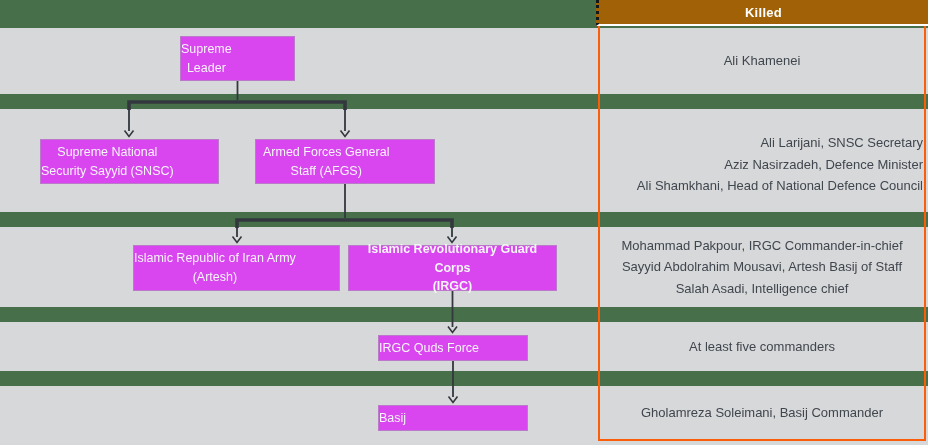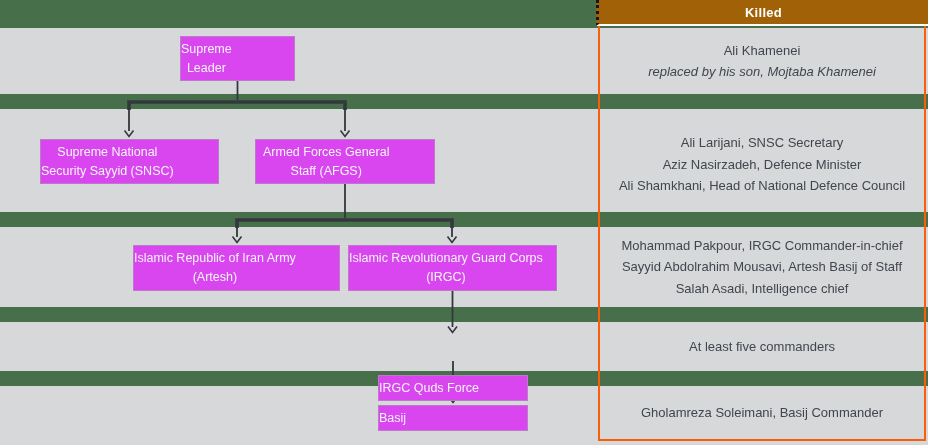--- a/index.html
+++ b/index.html
@@ -27,22 +27,22 @@
     color:#F4F5F6;
     display:flex;align-items:center;justify-content:flex-start;
     text-align:center;
     font-size:12.5px;line-height:1.5;
     white-space:pre-line;
   }
   .node-supreme{left:180px;top:36px;width:115px;height:45px;}
   .node-snsc{left:40px;top:139px;width:179px;height:45px;}
   .node-afgs{left:255px;top:139px;width:180px;height:45px;padding-left:7px;}
   .node-artesh{left:133px;top:245px;width:207px;height:46px;}
-  .node-irgc{left:348px;top:245px;width:209px;height:46px;}
-  .node-quds{left:378px;top:335px;width:150px;height:26px;margin-top:40px;}
+  .node-irgc{left:348px;top:245px;width:209px;height:46px;font-weight:bold;}
+  .node-quds{left:378px;top:335px;width:150px;height:26px;}
   .node-basij{left:378px;top:405px;width:150px;height:26px;}
 
   .killed-header{
     position:absolute;z-index:4;
     left:596px;top:0;width:332px;height:26px;
     box-sizing:border-box;
     background:#a16207;
     border-left:3px dotted #15181B;
     border-bottom:2px solid #ffffff;
     color:#ffffff;
@@ -58,21 +58,21 @@
   }
   .killed-cell{
     position:absolute;z-index:5;
     left:601px;width:322px;
     display:flex;flex-direction:column;align-items:center;justify-content:center;
     text-align:center;
     color:#40464E;font-size:13px;line-height:21.5px;
   }
   .killed-cell .italic{font-style:italic;}
   .cell-1{top:28px;height:66px;}
-  .cell-2{top:109px;height:111px;}
+  .cell-2{top:109px;height:111px;align-items:flex-end;}
   .cell-3{top:227px;height:80px;}
   .cell-4{top:322px;height:49px;}
   .cell-5{top:386px;height:53px;}
 </style>
 </head>
 <body>
 
 <div class="canvas">
 
   <div class="band b-top"></div>
@@ -133,21 +133,20 @@
     <span>Basij</span>
   </div>
 
   <div class="killed-header">
     <span>Killed</span>
   </div>
   <div class="killed-frame"></div>
 
   <div class="killed-cell cell-1">
     <span>Ali Khamenei</span>
-    <span class="italic">replaced by his son, Mojtaba Khamenei</span>
   </div>
   <div class="killed-cell cell-2">
     <span>Ali Larijani, SNSC Secretary</span>
     <span>Aziz Nasirzadeh, Defence Minister</span>
     <span>Ali Shamkhani, Head of National Defence Council</span>
   </div>
   <div class="killed-cell cell-3">
     <span>Mohammad Pakpour, IRGC Commander-in-chief</span>
     <span>Sayyid Abdolrahim Mousavi, Artesh Basij of Staff</span>
     <span>Salah Asadi, Intelligence chief</span>

